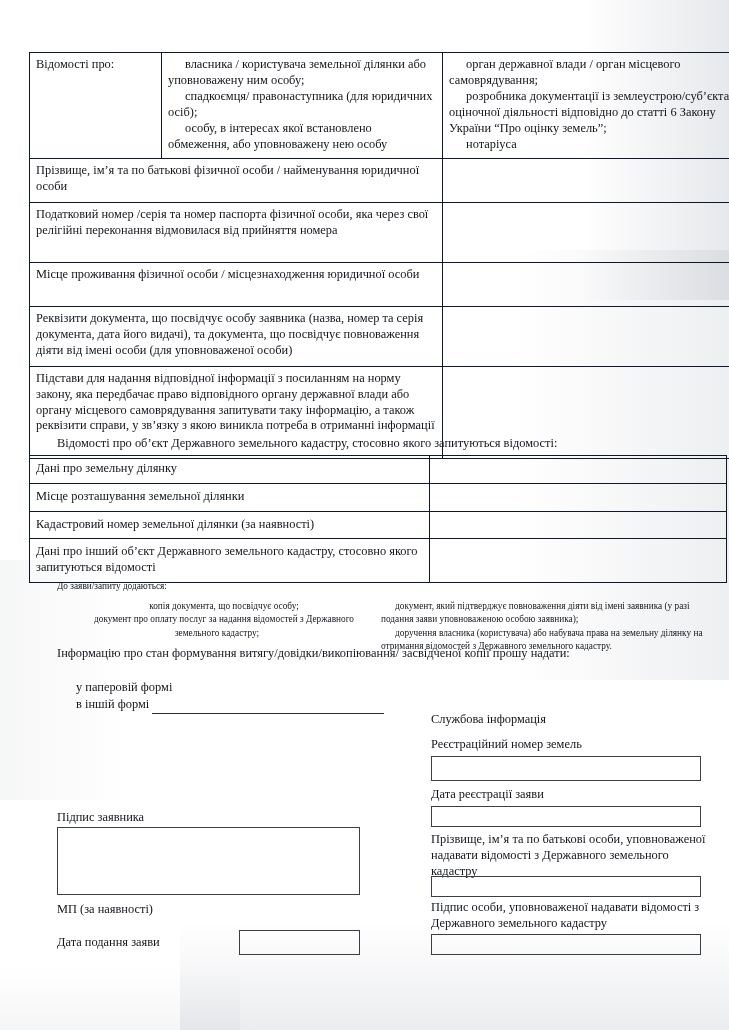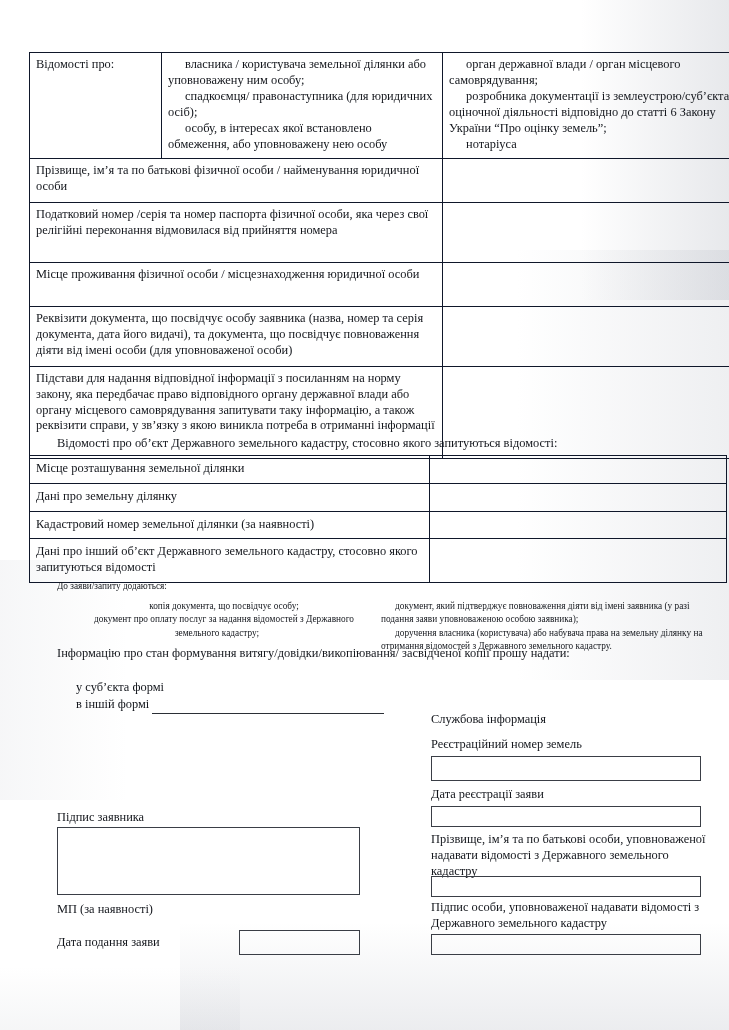--- a/index.html
+++ b/index.html
@@ -242,25 +242,25 @@
         <td class="col-right" style="height:82px;"></td>
       </tr>
     </tbody>
       </table>
 
     <div class="section-caption">Відомості про об’єкт Державного земельного кадастру, стосовно якого запитуються відомості:</div>
 
     <table id="object-table" class="form-table">
       <tbody>
           <tr>
+        <td class="col-obj-label">Дані про земельну ділянку</td>
+        <td class="col-obj-value"></td>
+      </tr>
+      <tr>
         <td class="col-obj-label">Місце розташування земельної ділянки</td>
-        <td class="col-obj-value"></td>
-      </tr>
-      <tr>
-        <td class="col-obj-label">Дані про земельну ділянку</td>
         <td class="col-obj-value"></td>
       </tr>
       <tr>
         <td class="col-obj-label">Кадастровий номер земельної ділянки (за наявності)</td>
         <td class="col-obj-value"></td>
       </tr>
       <tr>
         <td class="col-obj-label">Дані про інший об’єкт Державного земельного кадастру, стосовно якого запитуються відомості</td>
         <td class="col-obj-value" style="height:32px;"></td>
       </tr>
@@ -275,21 +275,21 @@
     </div>
 
     <div class="attach-col-right">
       <div class="li">документ, який підтверджує повноваження діяти від імені заявника (у разі подання заяви уповноваженою особою заявника);</div>
       <div class="li">доручення власника (користувача) або набувача права на земельну ділянку на отримання відомостей з Державного земельного кадастру.</div>
     </div>
 
     <div class="delivery">
       <div class="lead">Інформацію про стан формування витягу/довідки/викопіювання/ засвідченої копії прошу надати:</div>
       <div class="opt">
-        <span>у субʼєкта формі</span>
+        <span>у паперовій формі</span>
       </div>
       <div class="opt">
         <span>в іншій формі</span>
         <span class="rule rule-other"></span>
       </div>
     </div>
 
     <div class="sig-label" id="applicant-sign-label">Підпис заявника</div>
     <div class="box" id="applicant-sign-box"></div>
 

